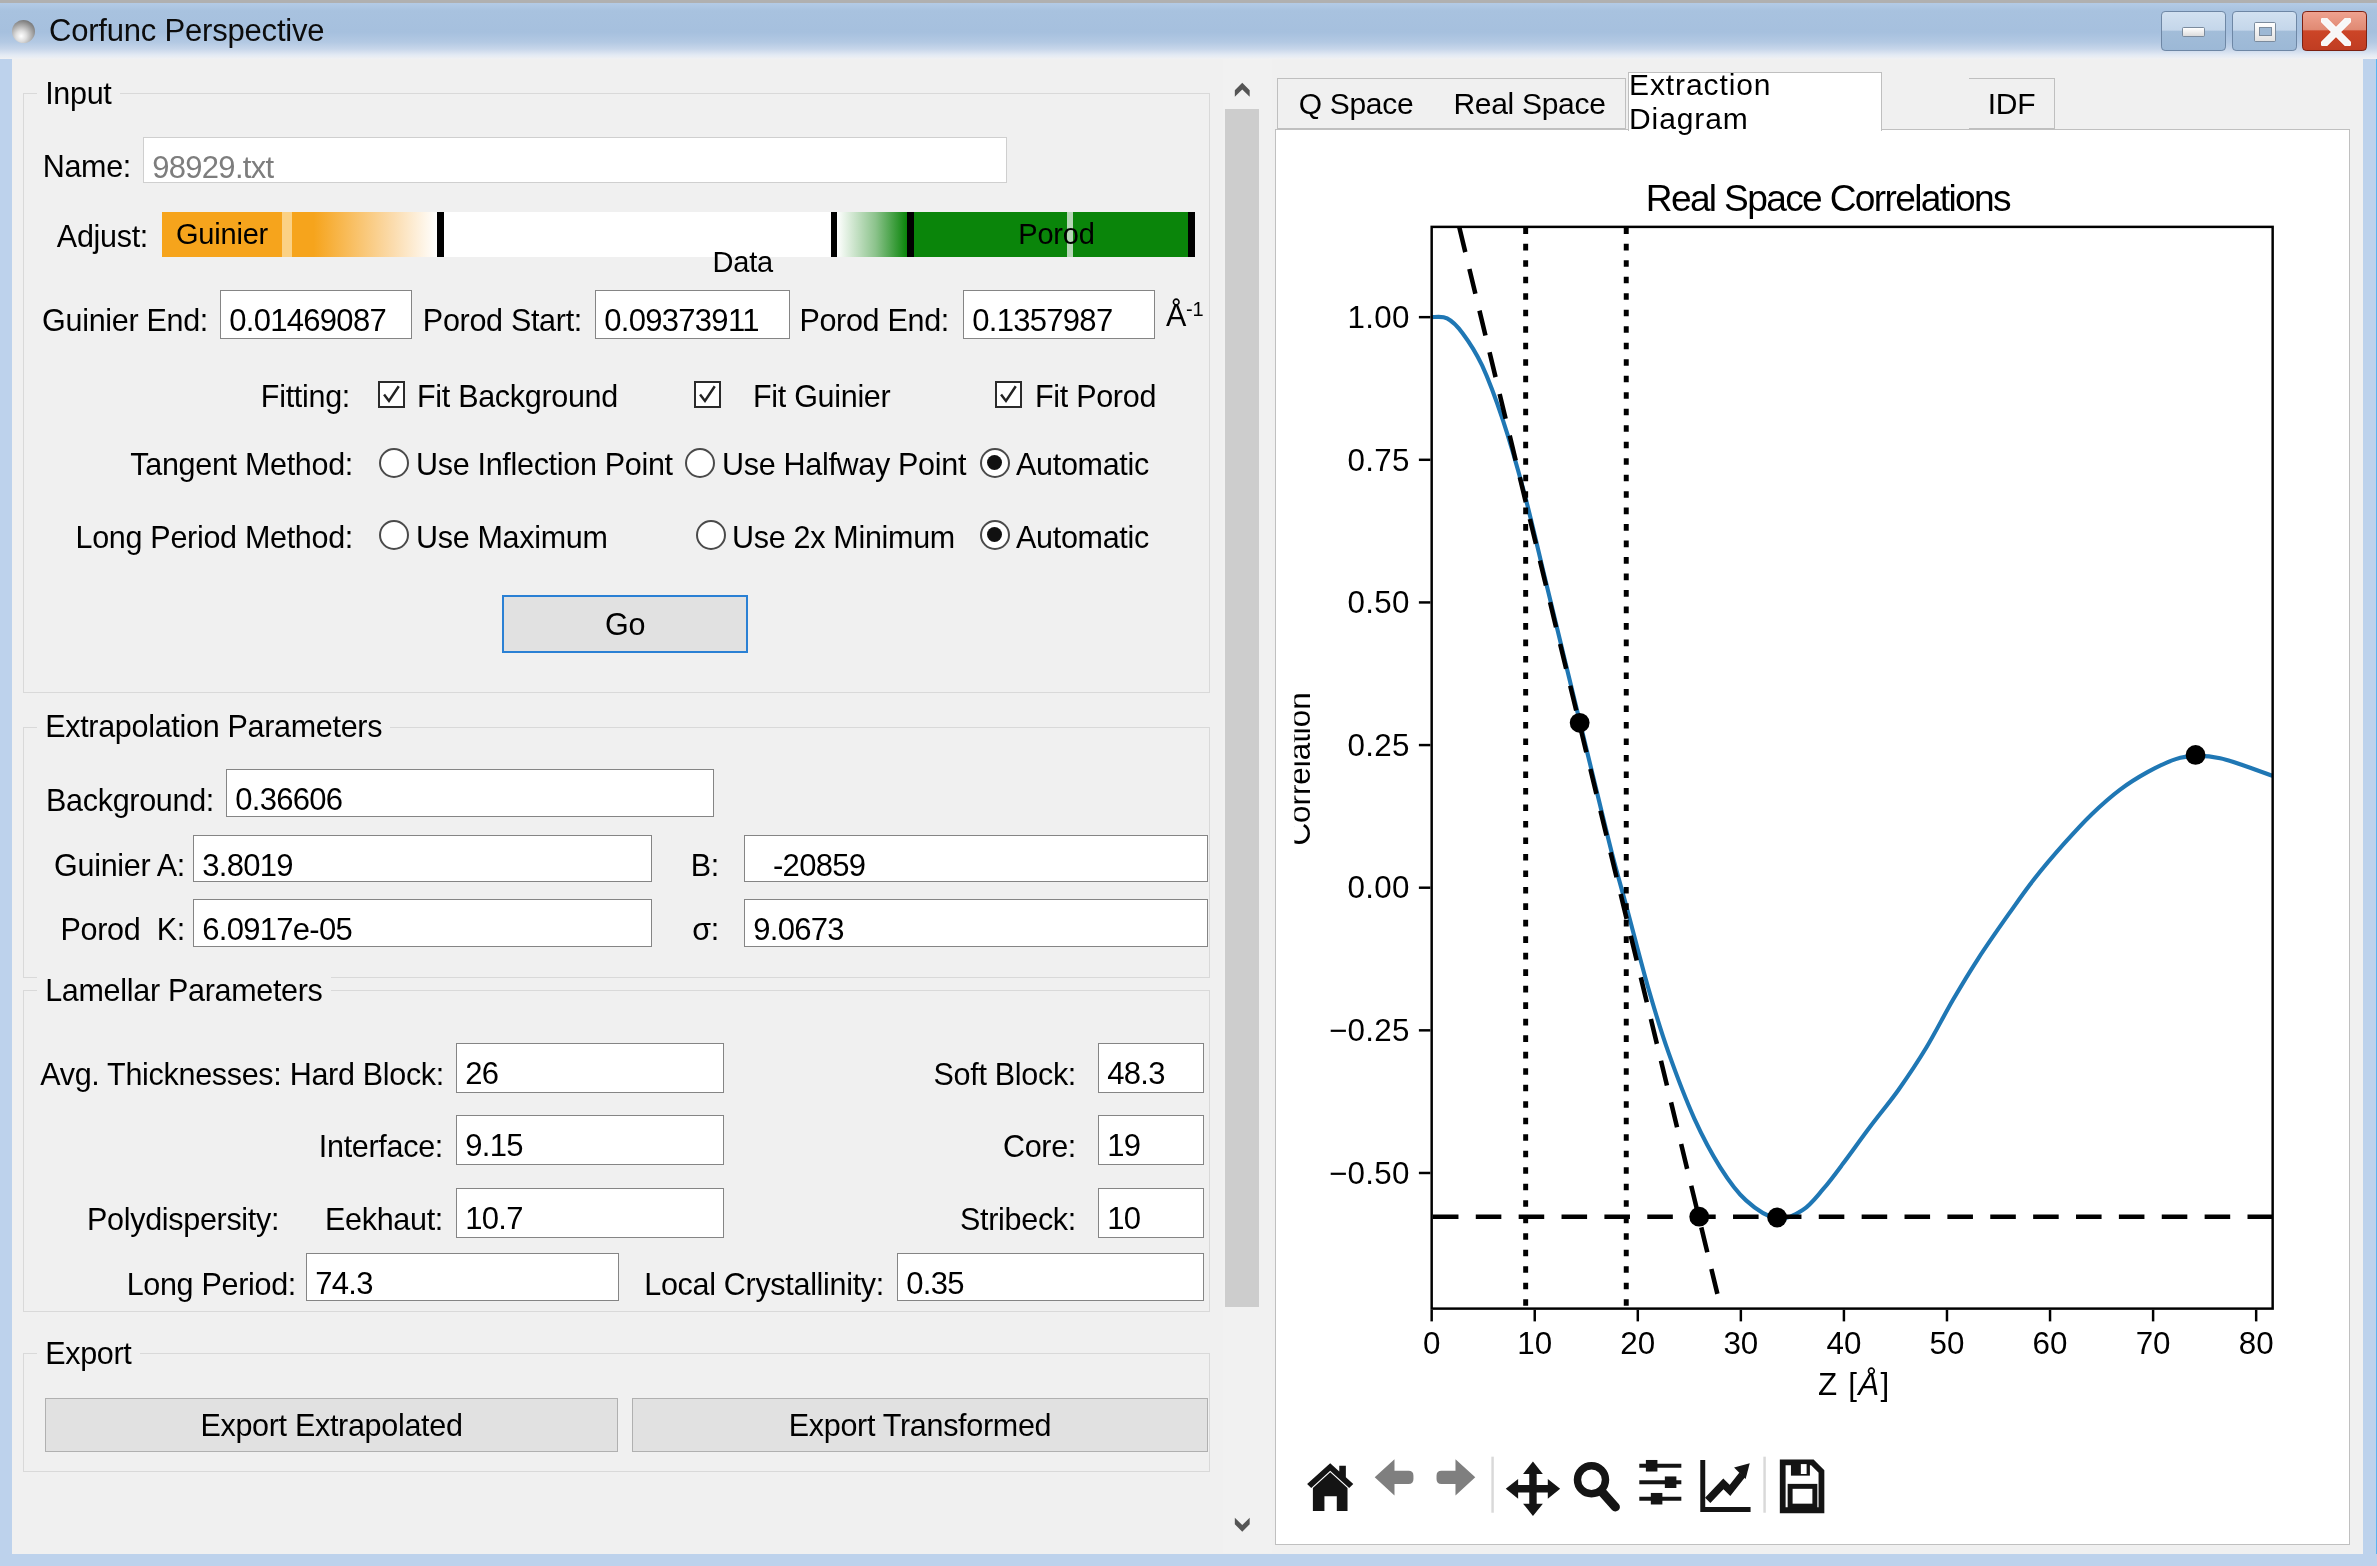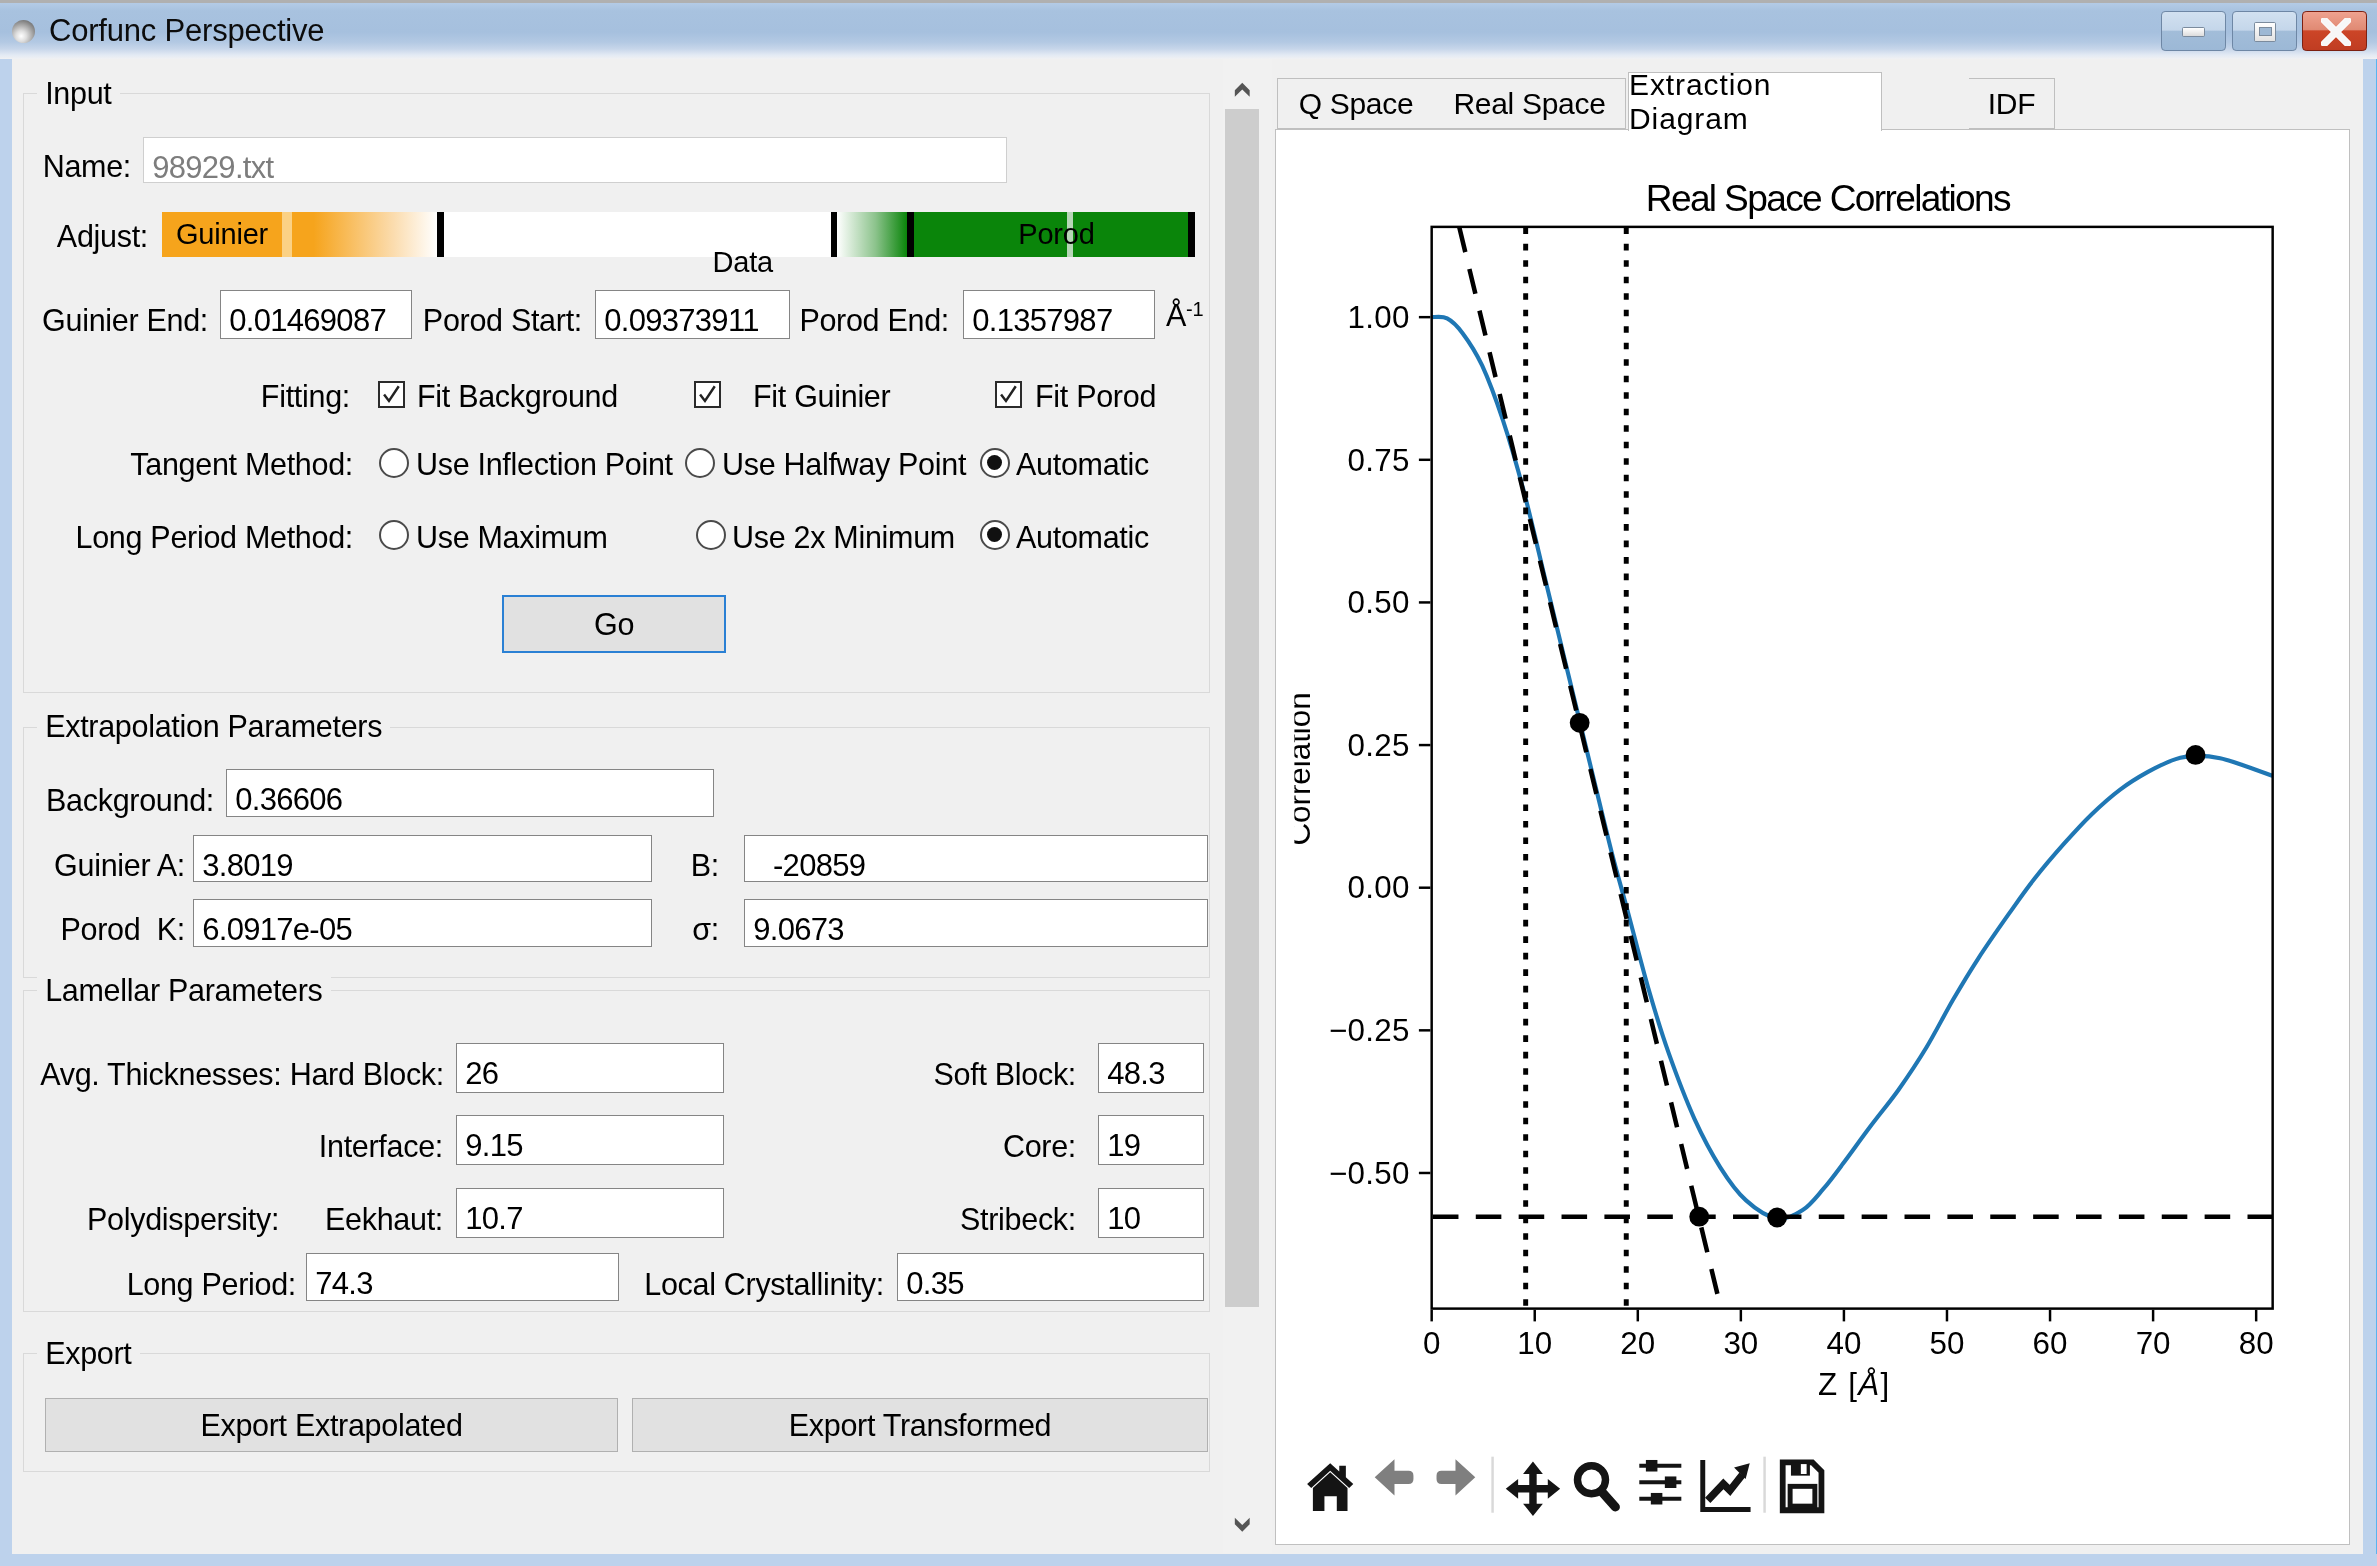--- a/index.html
+++ b/index.html
@@ -109,21 +109,21 @@
 <div class="lbl" style="left:1016px;top:447px;">Automatic</div>
 
 <div class="rlbl" style="left:0px;top:520px;width:353px;">Long Period Method:</div>
 <div class="rd" style="left:379px;top:520px;"></div>
 <div class="lbl" style="left:416px;top:520px;">Use Maximum</div>
 <div class="rd" style="left:696px;top:520px;"></div>
 <div class="lbl" style="left:732px;top:520px;">Use 2x Minimum</div>
 <div class="rd rdsel" style="left:980px;top:520px;"></div>
 <div class="lbl" style="left:1016px;top:520px;">Automatic</div>
 
-<div class="btn" style="left:502px;top:595px;width:224px;height:58px;border:2.5px solid #2a80d4;">Go</div>
+<div class="btn" style="left:502px;top:595px;width:246px;height:58px;border:2.5px solid #2a80d4;">Go</div>
 
 <div class="gbox" style="left:23px;top:727px;width:1187px;height:251px;"></div>
 <div class="gtitle" style="left:37px;top:709px;">Extrapolation Parameters</div>
 <div class="rlbl" style="left:0px;top:783px;width:214px;">Background:</div>
 <div class="inp" style="left:226px;top:769px;width:488px;height:48px;">0.36606</div>
 <div class="rlbl" style="left:0px;top:848px;width:185px;">Guinier A:</div>
 <div class="inp" style="left:193px;top:835px;width:459px;height:47px;">3.8019</div>
 <div class="rlbl" style="left:577px;top:848px;width:142px;">B:</div>
 <div class="inp" style="left:744px;top:835px;width:464px;height:47px;padding-left:28px;">-20859</div>
 <div class="rlbl" style="left:0px;top:912px;width:185px;">Porod&nbsp; K:</div>

